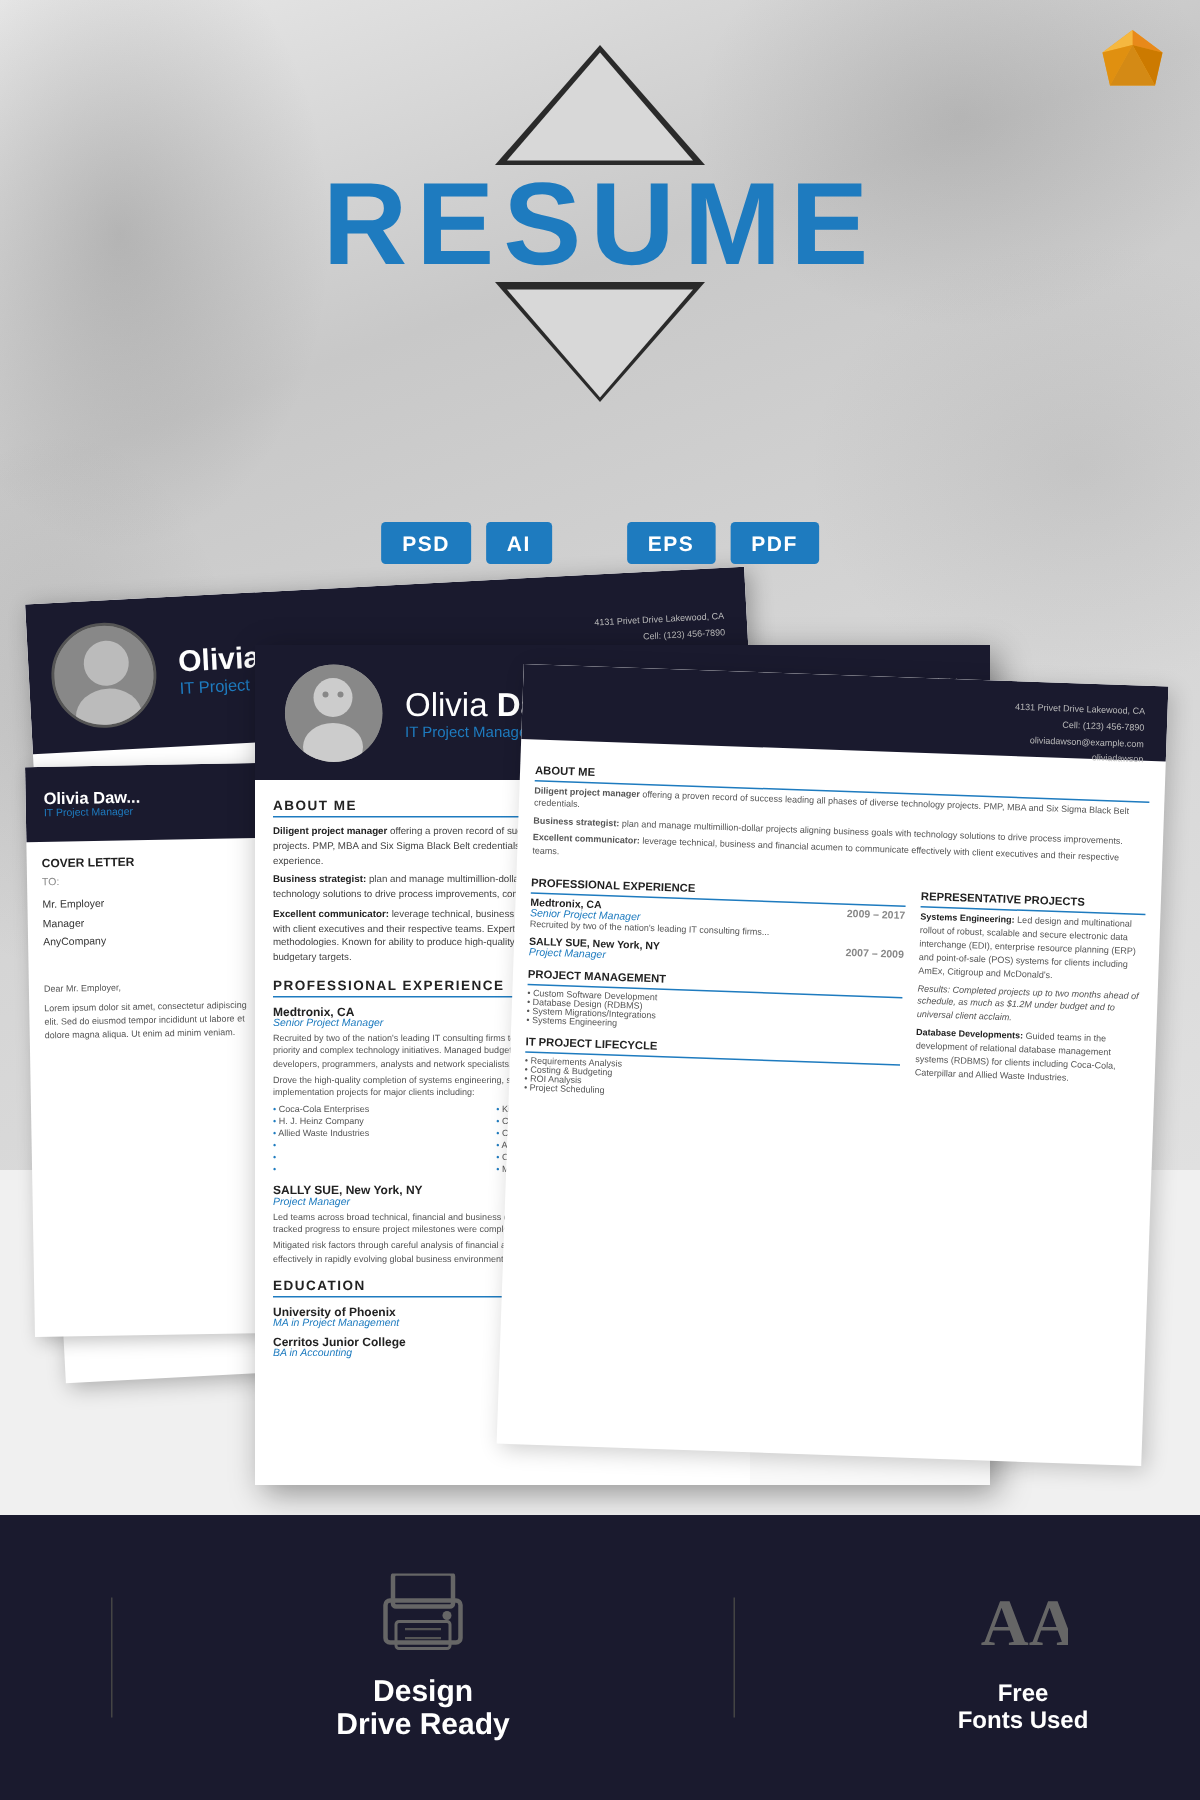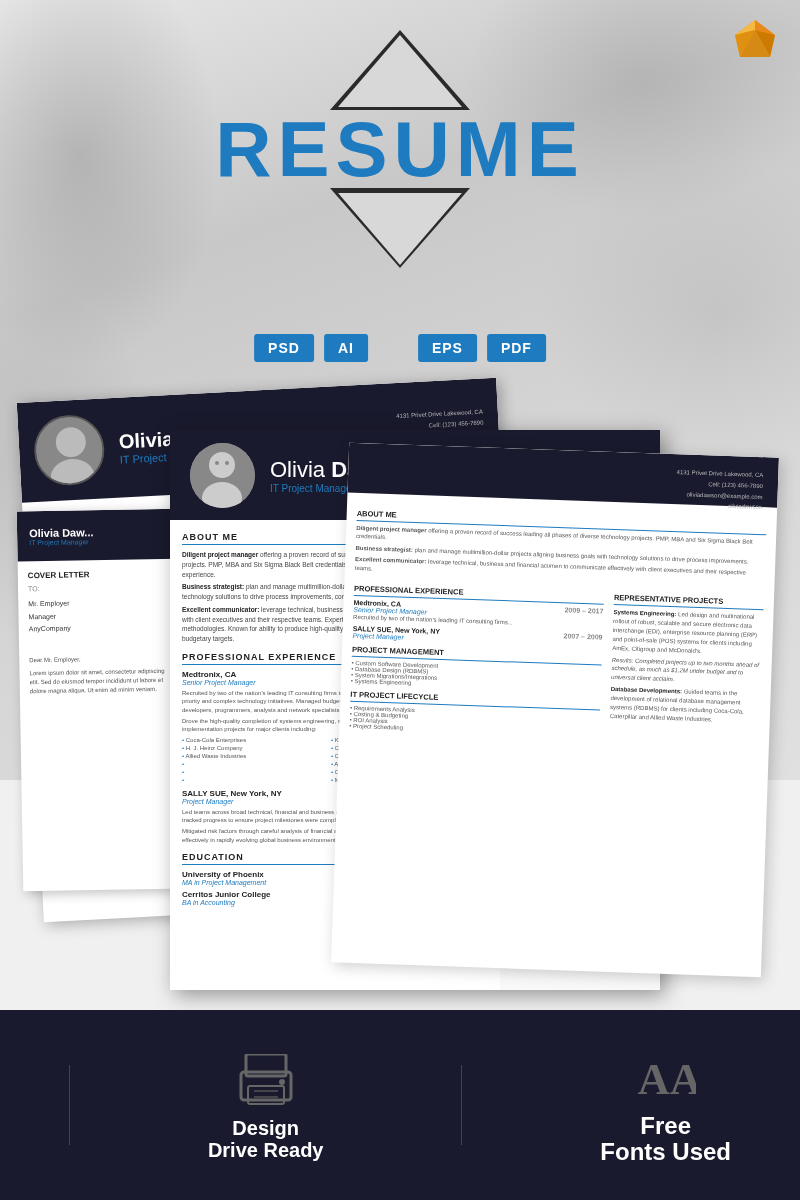--- a/index.html
+++ b/index.html
@@ -101,21 +101,21 @@
       left: -62px;
       width: 0; height: 0;
       border-left: 62px solid transparent;
       border-right: 62px solid transparent;
       border-top: 72px solid #d8d8d8;
     }
 
     
     .format-badges {
       position: absolute;
-      top: 334px;
+      top: 348px;
       left: 50%;
       transform: translateX(-50%);
       display: flex;
       gap: 10px;
       z-index: 10;
       align-items: flex-start;
     }
 
     .badge {
       background: #1e7bbf;
@@ -413,21 +413,21 @@
       display: flex;
       flex-direction: column;
       align-items: center;
       gap: 8px;
     }
 
     .footer-icon {
       width: 60px;
       height: 60px;
       display: flex;
-      align-items: flex-end;
+      align-items: flex-start;
       justify-content: center;
     }
 
     .footer-label-main {
       font-size: 22px;
       font-weight: bold;
       color: white;
       text-align: center;
       line-height: 1.1;
     }
@@ -791,19 +791,19 @@
 
   <div class="footer-divider"></div>
 
   <div class="footer-item">
     <div class="footer-icon">
       <svg width="65" height="55" viewBox="0 0 65 55">
         <text x="2" y="45" font-family="Georgia, serif" font-size="48" font-weight="bold" fill="#666">AA</text>
       </svg>
     </div>
     <div>
-      <div class="footer-label-main" style="font-size:24px;">
+      <div class="footer-label-main" style="font-size:16px;">
         <span>Free</span><br>
         <span>Fonts Used</span>
       </div>
     </div>
   </div>
 </div>
 
 </body></html>

